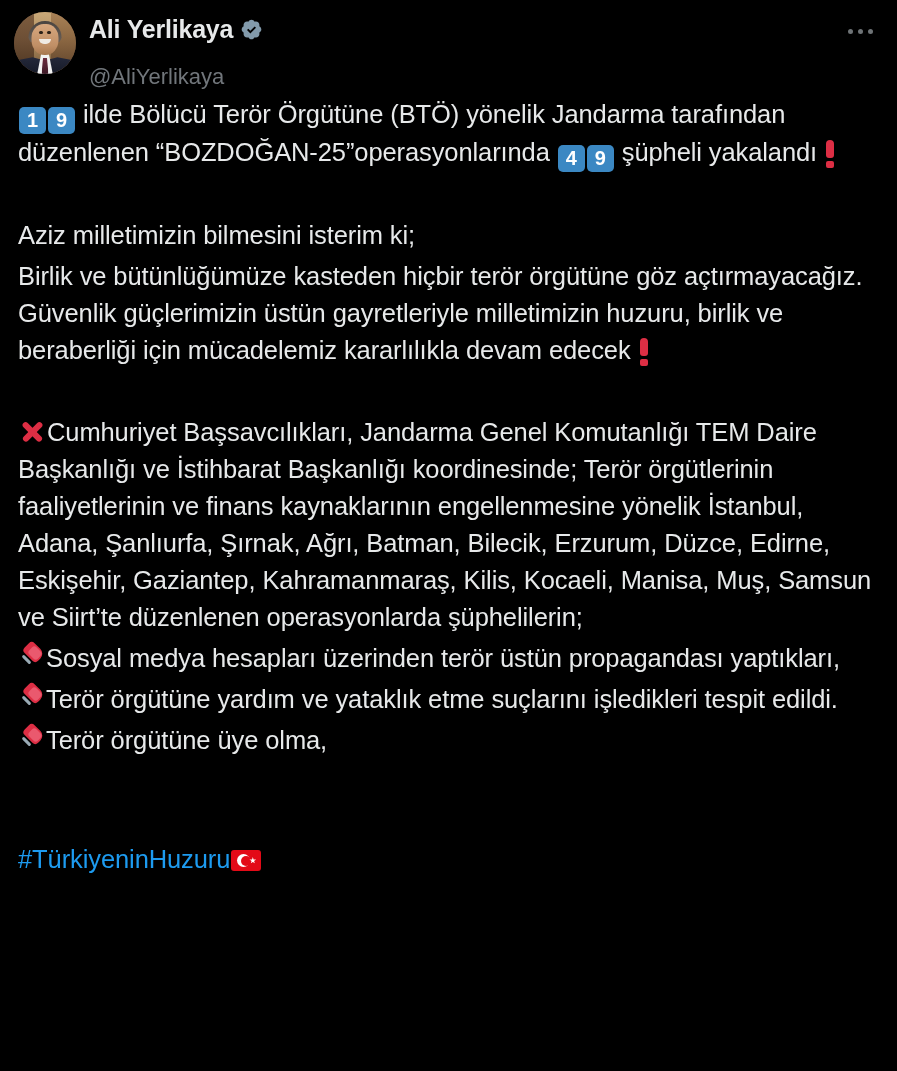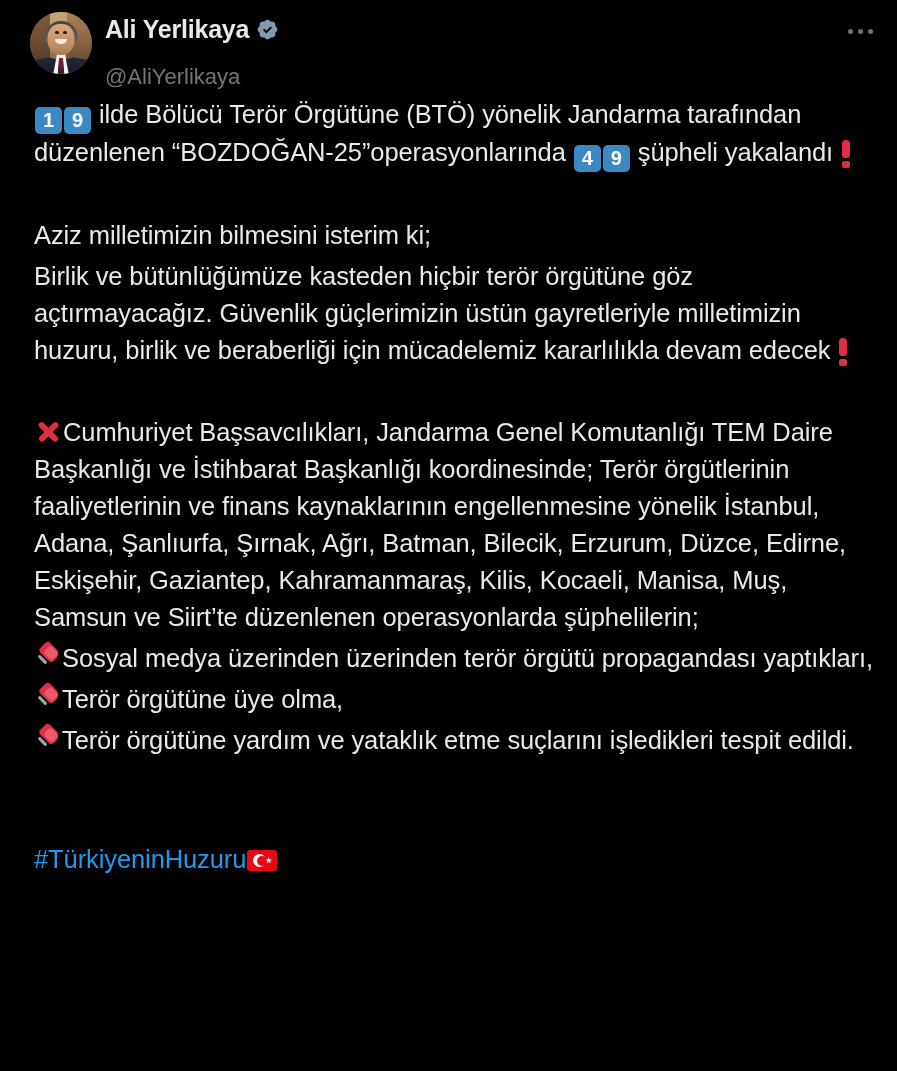--- a/index.html
+++ b/index.html
@@ -15,21 +15,21 @@
     overflow: hidden;
     font-family: "Liberation Sans", sans-serif;
     color: #e7e9ea;
     -webkit-font-smoothing: antialiased;
   }
 
   .tweet {
     position: relative;
     width: 897px;
     height: 1071px;
-    padding: 10px 18px 0 30px;
+    padding: 10px 18px 0 14px;
     background: #000000;
   }
 
   
   .header {
     display: flex;
     align-items: flex-start;
     height: 74px;
     padding-top: 2px;
   }
@@ -358,25 +358,25 @@
 
     <div class="blank-line"></div>
 
     <p>Aziz milletimizin bilmesini isterim ki;</p>
     <p><span>Birlik ve bütünlüğümüze kasteden hiçbir terör örgütüne göz açtırmayacağız. Güvenlik güçlerimizin üstün gayretleriyle milletimizin huzuru, birlik ve beraberliği için mücadelemiz kararlılıkla devam edecek</span><span class="excl-emoji"><span class="bar"></span><span class="pt"></span></span></p>
 
     <div class="blank-line"></div>
 
     <p><span class="cross-emoji"><span class="a"></span><span class="b"></span></span><span>Cumhuriyet Başsavcılıkları, Jandarma Genel Komutanlığı TEM Daire Başkanlığı ve İstihbarat Başkanlığı koordinesinde; Terör örgütlerinin faaliyetlerinin ve finans kaynaklarının engellenmesine yönelik İstanbul, Adana, Şanlıurfa, Şırnak, Ağrı, Batman, Bilecik, Erzurum, Düzce, Edirne, Eskişehir, Gaziantep, Kahramanmaraş, Kilis, Kocaeli, Manisa, Muş, Samsun ve Siirt’te düzenlenen operasyonlarda şüphelilerin;</span></p>
 
-    <p><span class="pin-emoji"><span class="needle"></span><span class="head"></span><span class="head2"></span></span><span>Sosyal medya üzerinden üzerinden terör örgütü propagandası yaptıkları,</span></p>
+    <p><span class="pin-emoji"><span class="needle"></span><span class="head"></span><span class="head2"></span></span><span>Sosyal medya hesapları üzerinden terör üstün propagandası yaptıkları,</span></p>
+
+    <p><span class="pin-emoji"><span class="needle"></span><span class="head"></span><span class="head2"></span></span><span>Terör örgütüne yardım ve yataklık etme suçlarını işledikleri tespit edildi.</span></p>
 
     <p><span class="pin-emoji"><span class="needle"></span><span class="head"></span><span class="head2"></span></span><span>Terör örgütüne üye olma,</span></p>
-
-    <p><span class="pin-emoji"><span class="needle"></span><span class="head"></span><span class="head2"></span></span><span>Terör örgütüne yardım ve yataklık etme suçlarını işledikleri tespit edildi.</span></p>
 
     <div class="blank-line"></div>
 
 
     <div class="blank-line"></div>
 
     <p><a class="hashtag" href="#">#TürkiyeninHuzuru</a><span class="flag-tr"><span class="crescent-outer"></span><span class="crescent-inner"></span><span class="star"></span></span></p>
 
   </div>
 </div>

